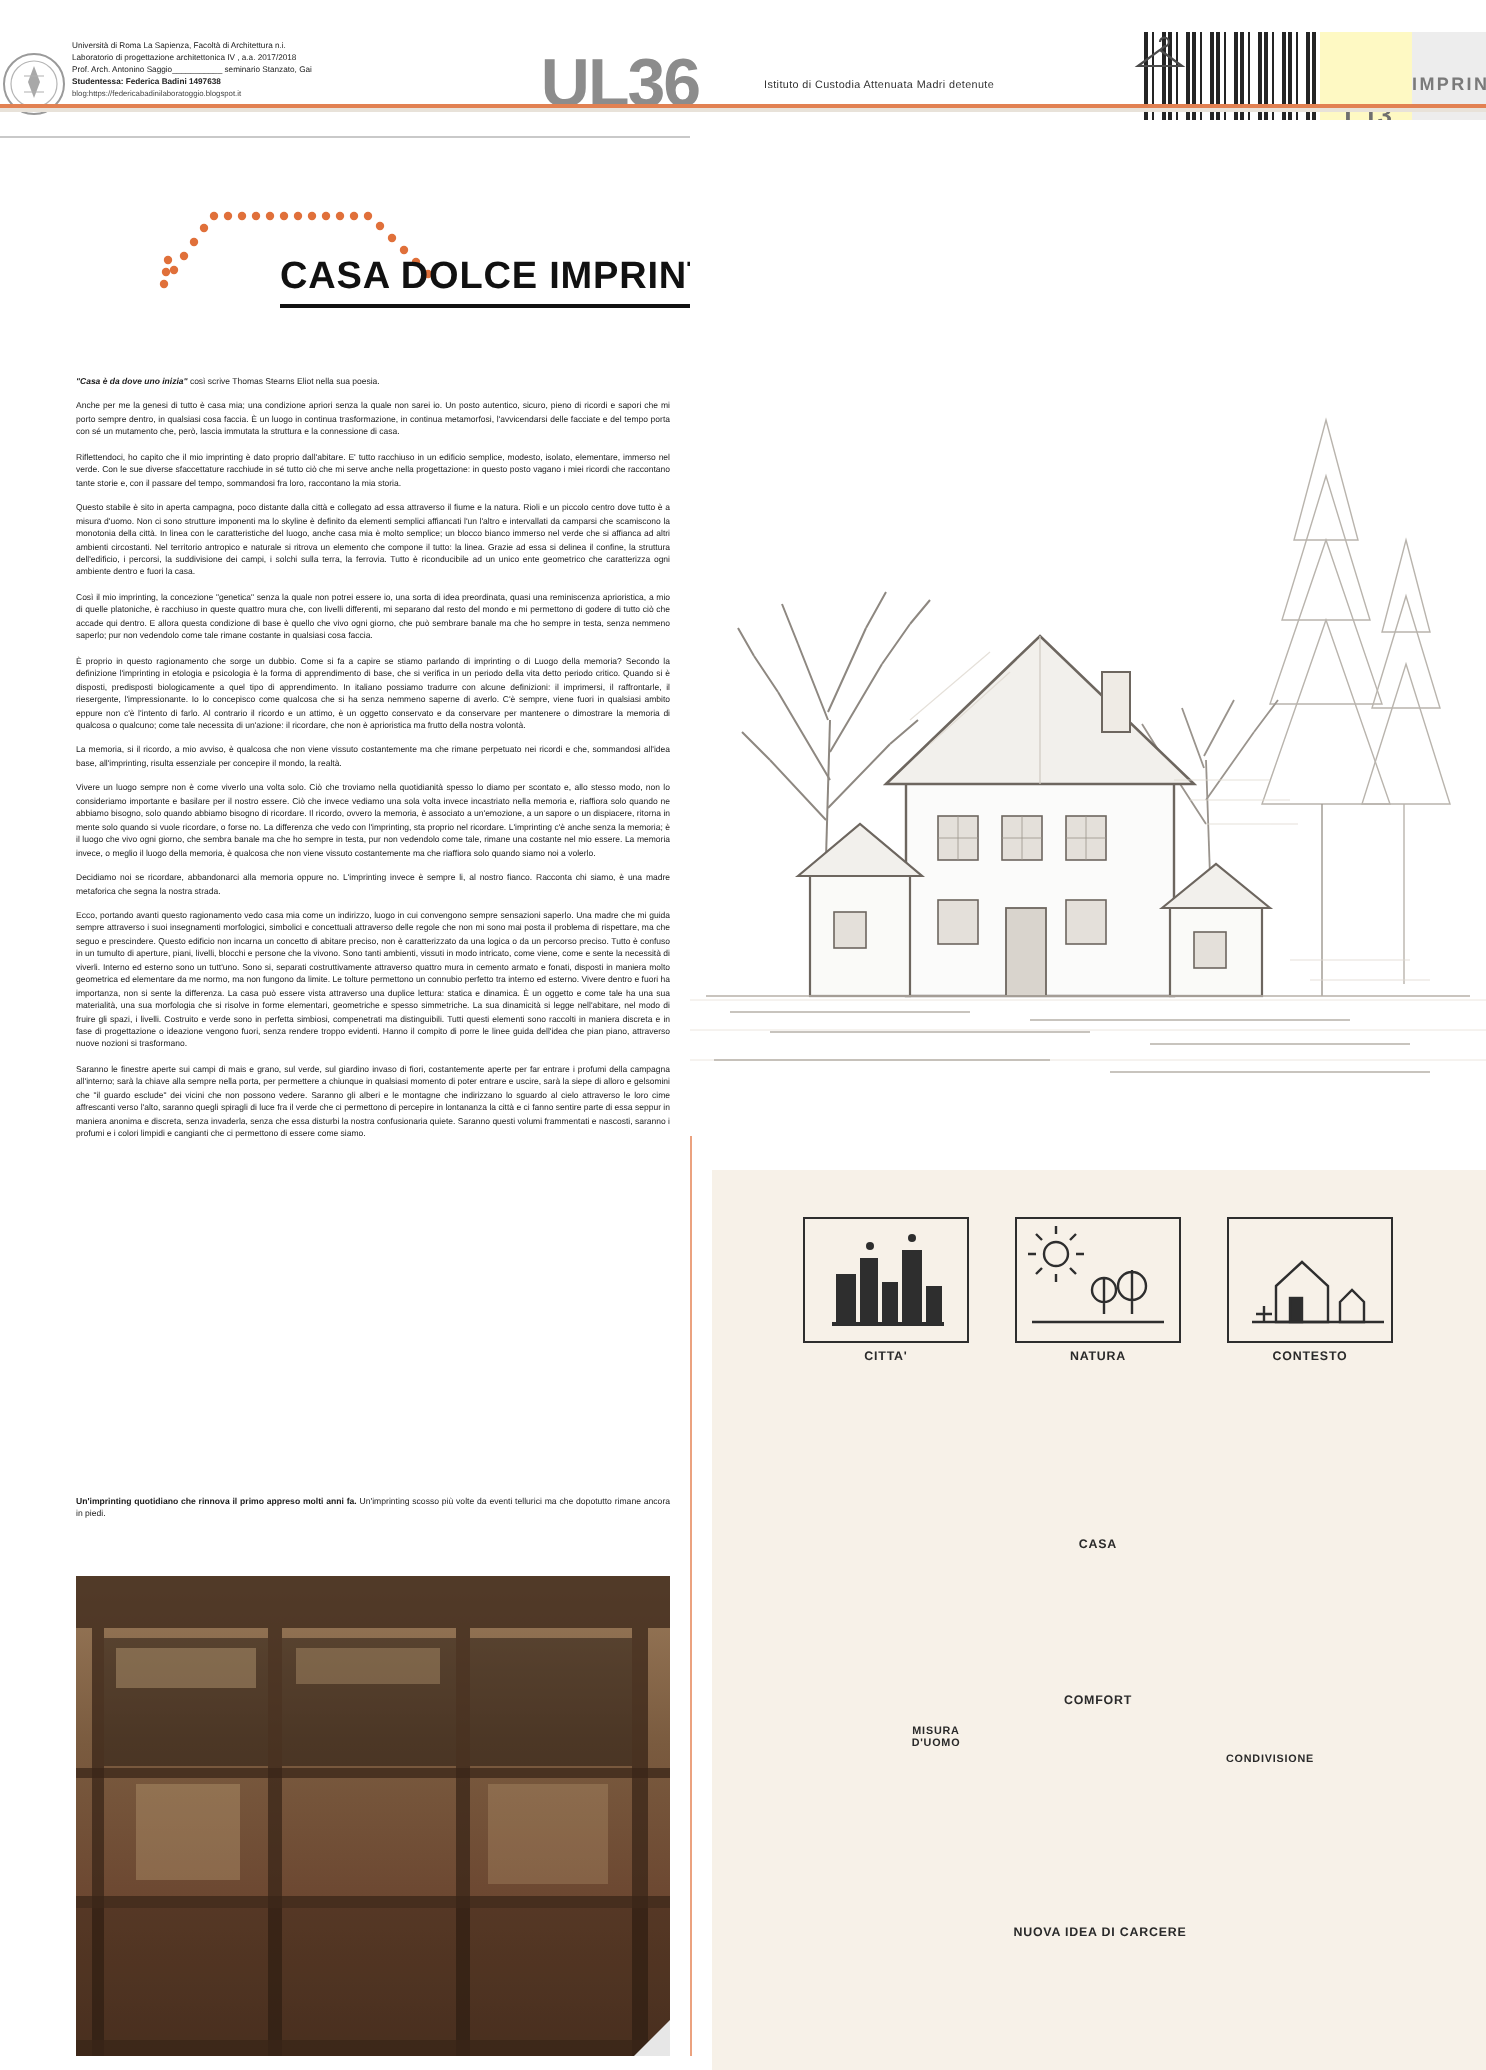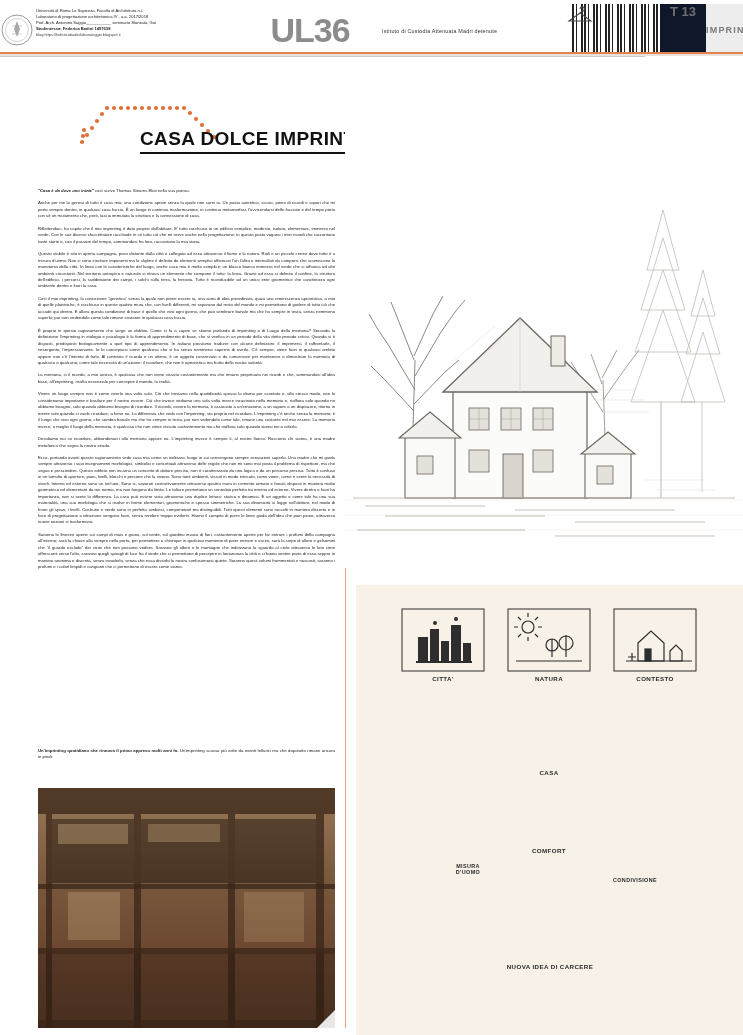--- a/index.html
+++ b/index.html
@@ -8,21 +8,21 @@
     background:#ffffff;
     font-family:"Liberation Sans", sans-serif;
     color:#1a1a1a;
     overflow:hidden;
     position:relative;
   }
   .page{position:relative;width:743px;height:1035px;background:#fff;}
 
   
   .header{
-    position:absolute;left:0;top:4px;width:645px;height:52px;
+    position:absolute;left:0;top:16px;width:645px;height:52px;
     background:#ffffff;border-bottom:1px solid #c9c9c9;
     display:flex;align-items:stretch;
   }
   .hdr-logo{
     width:44px;display:flex;align-items:center;justify-content:center;
   }
   .hdr-logo svg{display:block;}
   .hdr-meta{
     flex:0 0 210px;padding:4px 4px 0 2px;
     font-size:4.1px;line-height:1.45;color:#222;
@@ -44,22 +44,22 @@
   .hdr-less .t1 .thin{font-weight:normal;}
   .hdr-less .t2{font-size:5.4px;color:#333;margin-top:2px;letter-spacing:.2px;}
   .hdr-bar{
     flex:0 0 88px;position:relative;display:flex;align-items:flex-end;
     justify-content:center;overflow:hidden;
   }
   .barcode{position:absolute;left:0;top:0;width:88px;height:52px;
     background:repeating-linear-gradient(90deg,#111 0 2px,#fff 2px 4px,#111 4px 5px,#fff 5px 9px,#111 9px 11px,#fff 11px 12px);
     opacity:.92;}
   .hdr-t13{
-    flex:0 0 46px;position:relative;background:#0f172a;
-    display:flex;justify-content:center;
+    flex:0 0 46px;position:relative;background:#fef9c3;
+    display:flex;align-items:flex-end;justify-content:center;
   }
   .hdr-t13 .lbl{font-size:13px;font-weight:bold;color:#6f6f6f;padding-bottom:3px;}
   .hdr-imp{
     flex:1;display:flex;align-items:center;justify-content:flex-end;
     padding-right:10px;background:#ededed;
     font-size:9px;font-weight:bold;letter-spacing:1.2px;color:#7a7a7a;
   }
   .hanger{position:absolute;right:52px;top:2px;width:26px;height:18px;}
 
   

